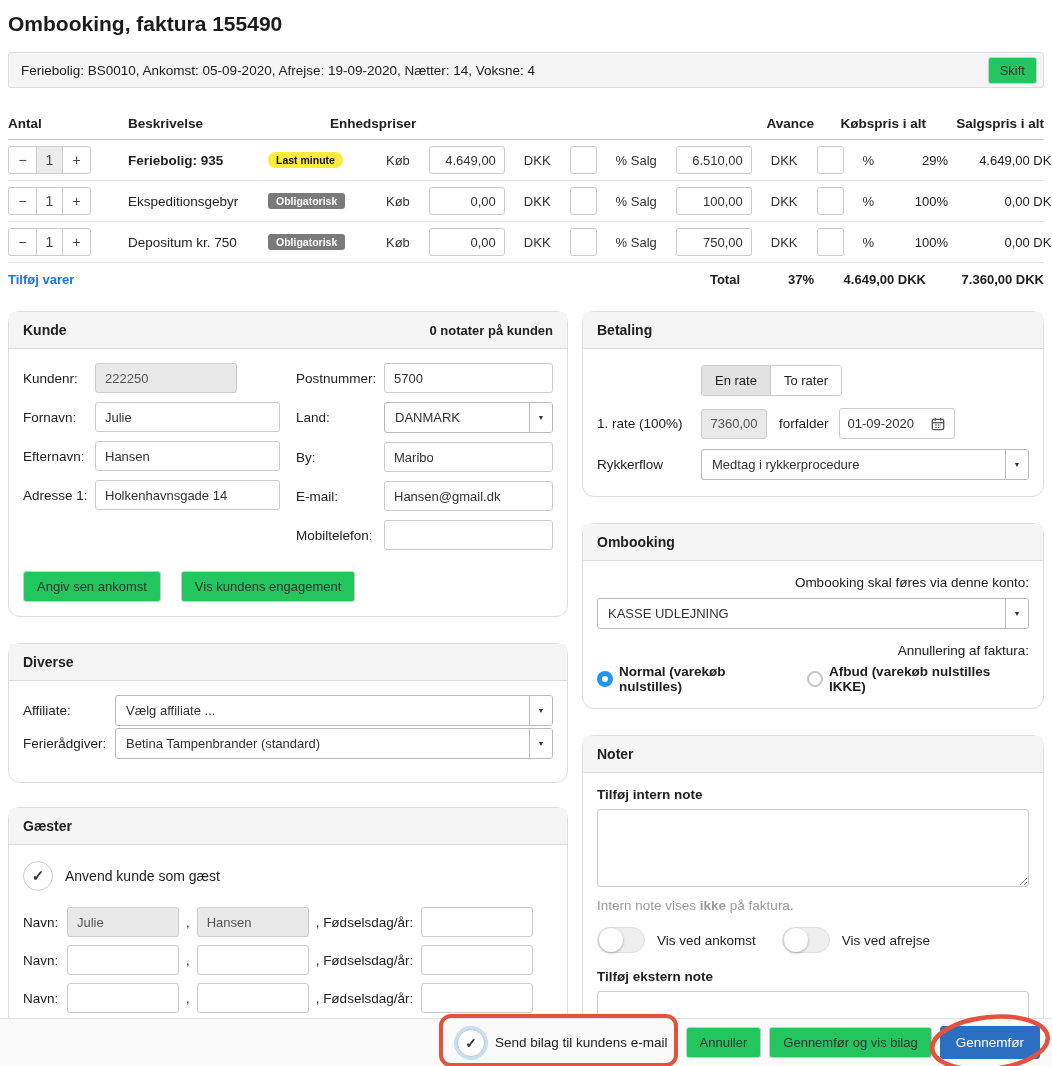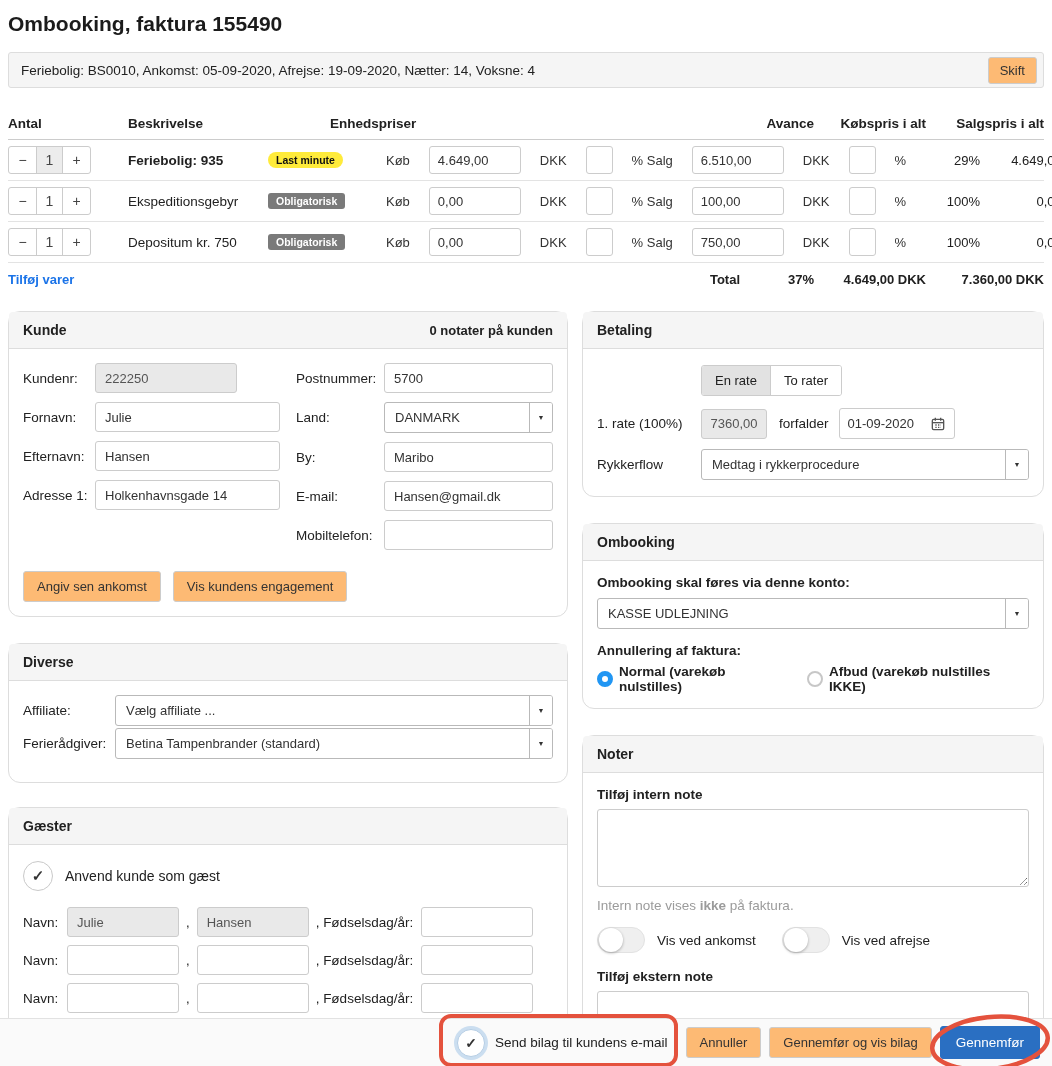--- a/index.html
+++ b/index.html
@@ -14,21 +14,21 @@
   h1.title { font-size:21px; font-weight:bold; margin:4px 0 16px 0; color:#1b1b1b; }
 
   
   .summary-bar {
     background:#f5f5f5; border:1px solid #ddd; border-radius:3px;
     height:36px; display:flex; align-items:center; padding:0 6px 0 12px;
     font-size:13.5px; margin-bottom:28px;
   }
   .summary-bar span { flex:1; }
   .btn {
-    background:#fdba74; border:1px solid #ccc; border-radius:3px;
+    background:#22c55e; border:1px solid #ccc; border-radius:3px;
     font-family:inherit; font-size:13px; color:#333; padding:7px 13px; cursor:pointer;
     white-space:nowrap;
   }
   .btn.small { padding:5px 11px; }
 
   
   .row-grid {
     display:grid;
     grid-template-columns:120px 140px 118px 1fr 64px 112px 118px;
     align-items:center;
@@ -47,21 +47,21 @@
   .name { font-size:13.5px; }
   .name.bold { font-weight:bold; }
 
   .badge { display:inline-block; font-size:10.5px; font-weight:bold; padding:3px 8px; line-height:1; }
   .badge-yellow { background:#ffeb3b; color:#111; border-radius:9px; }
   .badge-gray { background:#7a7a7a; color:#fff; border-radius:3px; }
 
   .prices { display:flex; justify-content:flex-end; align-items:center; gap:19px; padding-right:10px; }
   .plabel { font-size:13px; color:#333; white-space:nowrap; }
   input { font-family:inherit; font-size:13px; color:#333; }
-  .price-input { width:92px; height:28px; border:1px solid #ccc; border-radius:3px; padding:4px 8px; }
+  .price-input { width:76px; height:28px; border:1px solid #ccc; border-radius:3px; text-align:right; padding:4px 8px; }
   .pct-input { width:27px; height:28px; border:1px solid #ccc; border-radius:3px; text-align:center; }
   .add-link { color:#1a73e8; font-weight:bold; font-size:13px; text-decoration:none; cursor:pointer; }
   .tot-label { text-align:right; padding-right:10px; }
 
   
   .columns { display:flex; gap:14px; margin-top:20px; }
   .col-left { width:560px; display:flex; flex-direction:column; }
   .col-right { width:462px; display:flex; flex-direction:column; }
 
   .panel { border:1px solid #ddd; border-radius:12px; background:#fff; }
@@ -75,40 +75,40 @@
   .field { display:flex; align-items:center; margin-bottom:9px; }
   .field label { font-size:13.5px; color:#222; }
   .tinput { height:30px; border:1px solid #ccc; border-radius:3px; padding:0 9px; flex:1; min-width:0; }
   .tinput.ro { background:#e9e9e9; color:#555; }
 
   .kunde-grid { display:flex; gap:16px; }
   .kcol { flex:1; min-width:0; }
   .kcol.left .field label { width:72px; flex:none; }
   .kcol.right .field label { width:88px; flex:none; }
   .kundenr { flex:none; width:142px; }
-  .kunde-buttons { display:flex; gap:12px; margin-top:12px; }
+  .kunde-buttons { display:flex; gap:20px; margin-top:12px; }
 
   
   .sel { display:flex; align-items:stretch; border:1px solid #b9b9b9; border-radius:3px; background:#fff; height:31px; flex:1; min-width:0; }
   .sel-text { flex:1; display:flex; align-items:center; padding:0 10px; font-size:13px; color:#333; white-space:nowrap; overflow:hidden; }
   .sel-btn { width:23px; border-left:1px solid #b9b9b9; display:flex; align-items:center; justify-content:center; font-size:7px; color:#333; background:#fff; border-radius:0 2px 2px 0; }
 
   
   .seg { display:inline-flex; border:1px solid #ccc; border-radius:3px; overflow:hidden; margin:2px 0 12px 104px; }
   .seg > span { padding:7px 13px; font-size:13px; background:#fff; }
   .seg > span.active { background:#e2e2e2; border-right:1px solid #ccc; }
   .brow { display:flex; align-items:center; margin-bottom:10px; }
   .brow .blabel { width:104px; flex:none; font-size:13.5px; }
   .rate-input { width:66px; height:30px; border:1px solid #ccc; border-radius:3px; text-align:center; background:#e9e9e9; color:#555; flex:none; }
   .forfalder { margin:0 10px 0 12px; font-size:13.5px; }
   .date-box { display:flex; align-items:center; border:1px solid #ccc; border-radius:3px; height:31px; width:116px; padding:0 8px; gap:6px; }
   .date-box .dtext { flex:1; font-size:13px; color:#333; }
 
   
-  .blabel-bold { font-weight:bold; font-size:13.5px; margin-bottom:8px; }
+  .blabel-bold { font-weight:normal; font-size:13.5px; margin-bottom:8px;text-align:right; }
   .radio-row { display:flex; align-items:center; gap:6px; margin-top:6px; font-weight:bold; font-size:13.5px; flex-wrap:nowrap; }
   .radio { width:16px; height:16px; border-radius:50%; flex:none; }
   .radio.on { border:5px solid #2196f3; background:#fff; }
   .radio.off { border:2px solid #c7c7c7; background:#fff; margin-left:10px; }
 
   
   .check-circle { width:30px; height:30px; border-radius:50%; border:1px solid #c9c9c9; background:#fff;
     display:flex; align-items:center; justify-content:center; font-size:15px; font-weight:bold; color:#333; flex:none; }
   .anvend-row { display:flex; align-items:center; gap:12px; margin:2px 0 16px 0; font-size:14px; }
   .guest-row { display:flex; align-items:center; margin-bottom:8px; }

